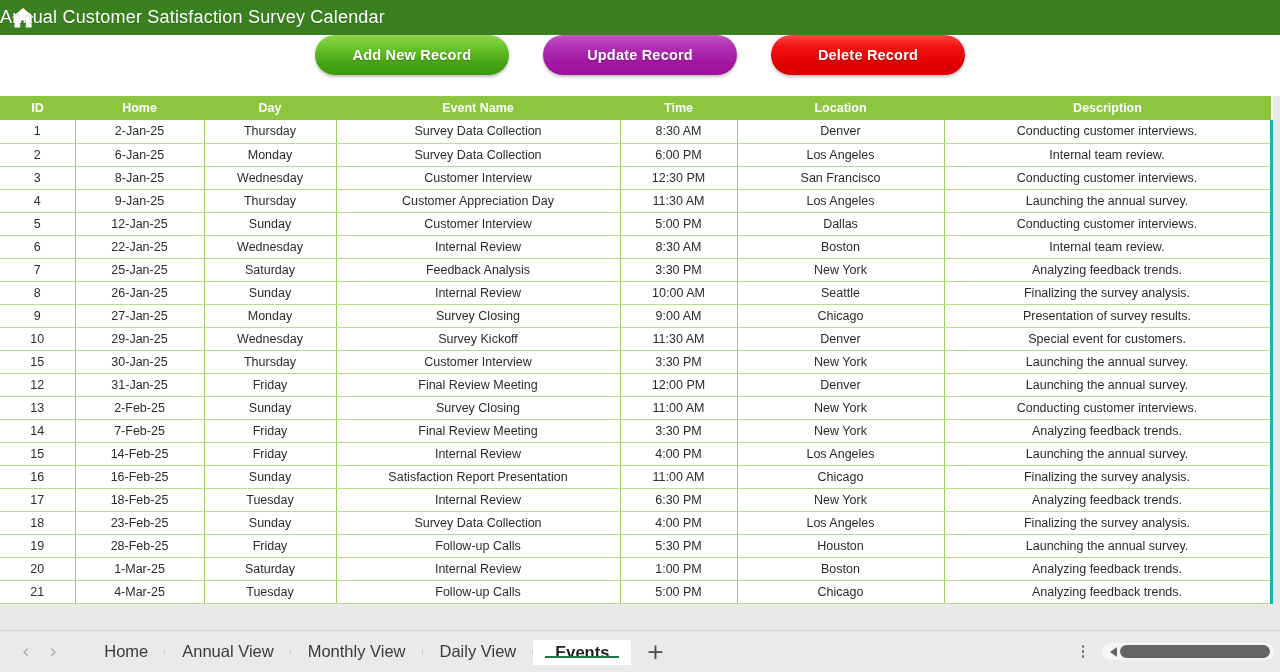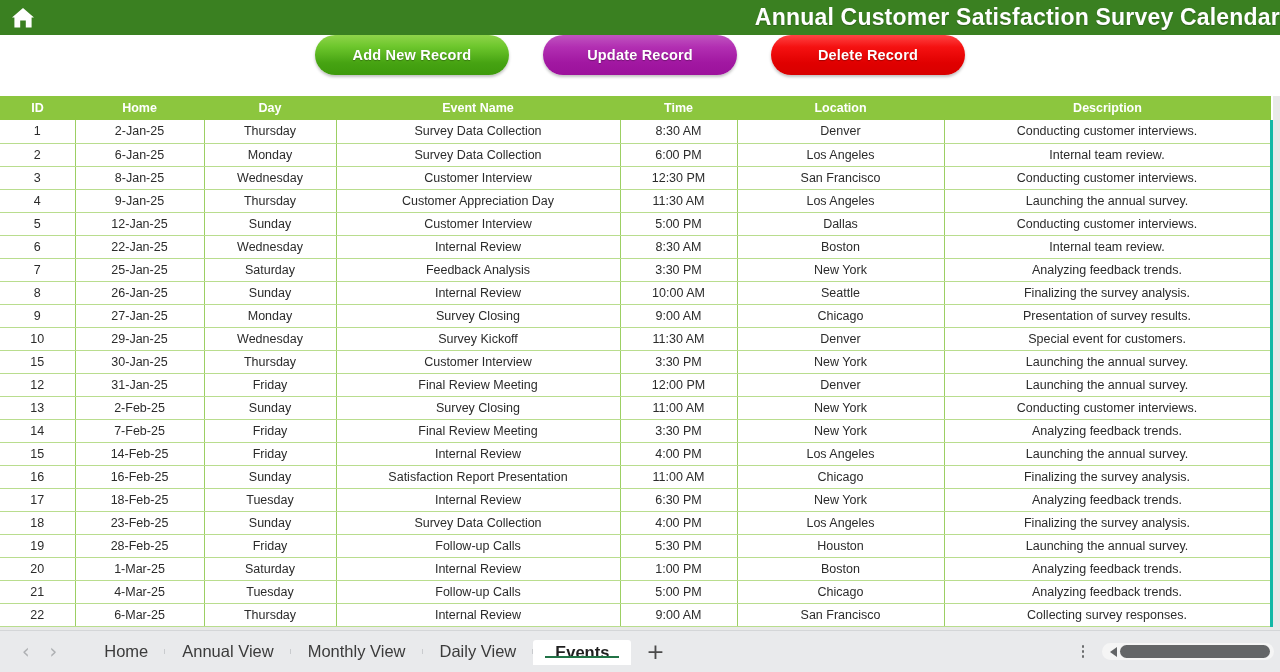--- a/index.html
+++ b/index.html
@@ -34,24 +34,24 @@
     height: 35px;
     display: flex;
     align-items: center;
     justify-content: center;
     flex: 0 0 46px;
   }
   .home-btn svg { display:block; }
   .app-title {
     position: absolute;
     left: 0; right: 0;
-    text-align: right;
+    text-align: left;
     color: #ffffff;
-    font-size: 23px;
-    font-weight: bold;
+    font-size: 18px;
+    font-weight: normal;
     letter-spacing: 0.2px;
     font-family: "Liberation Sans", sans-serif;
     text-shadow: 0 1px 1px rgba(0,0,0,0.25);
     pointer-events: none;
   }
 
   
   .buttonbar {
     height: 61px;
     flex: 0 0 61px;
@@ -487,29 +487,20 @@
           </tr>
           <tr>
             <td class="col-id">21</td>
             <td class="col-">4-Mar-25</td>
             <td class="col-">Tuesday</td>
             <td class="col-">Follow-up Calls</td>
             <td class="col-">5:00 PM</td>
             <td class="col-">Chicago</td>
             <td class="col-">Analyzing feedback trends.</td>
           </tr>
-          <tr>
-            <td class="col-id">22</td>
-            <td class="col-">6-Mar-25</td>
-            <td class="col-">Thursday</td>
-            <td class="col-">Internal Review</td>
-            <td class="col-">9:00 AM</td>
-            <td class="col-">San Francisco</td>
-            <td class="col-">Collecting survey responses.</td>
-          </tr>
         </tbody>
     </table>
   </div>
 
   <div class="tabbar">
     <div class="nav-arrows">
       <span class="nav-arrow">‹</span>
       <span class="nav-arrow">›</span>
     </div>
 

